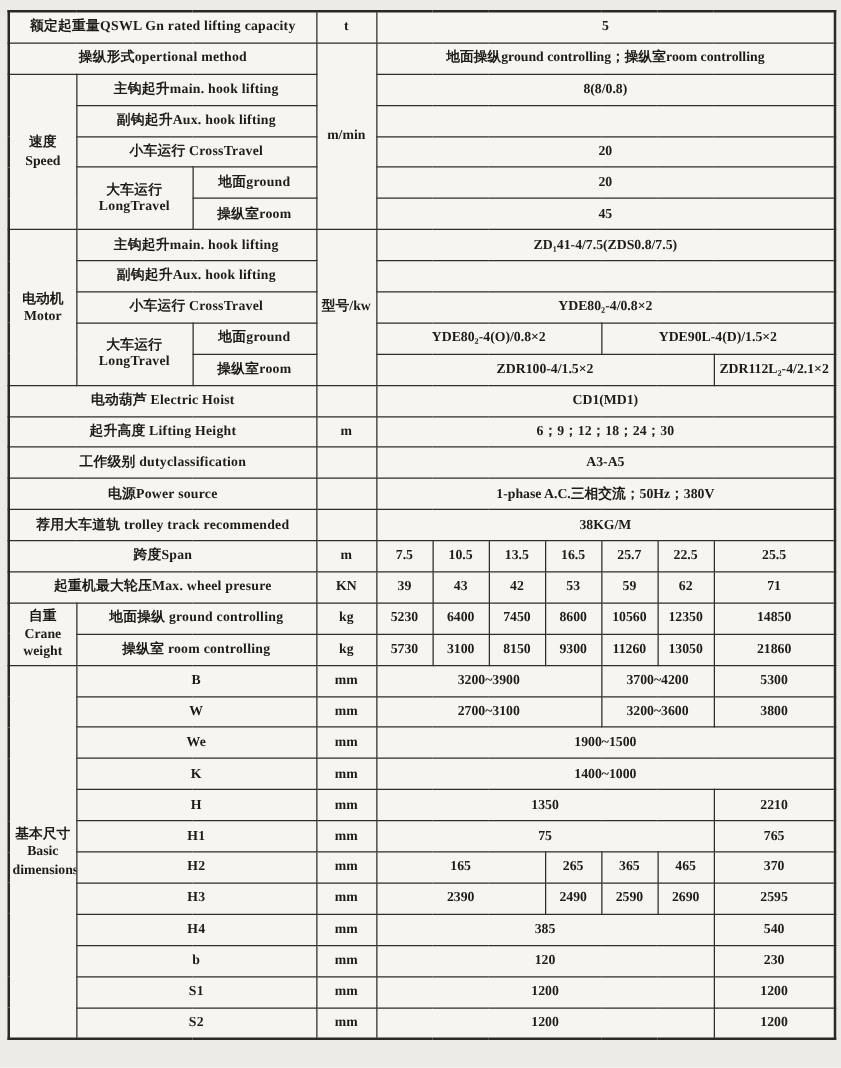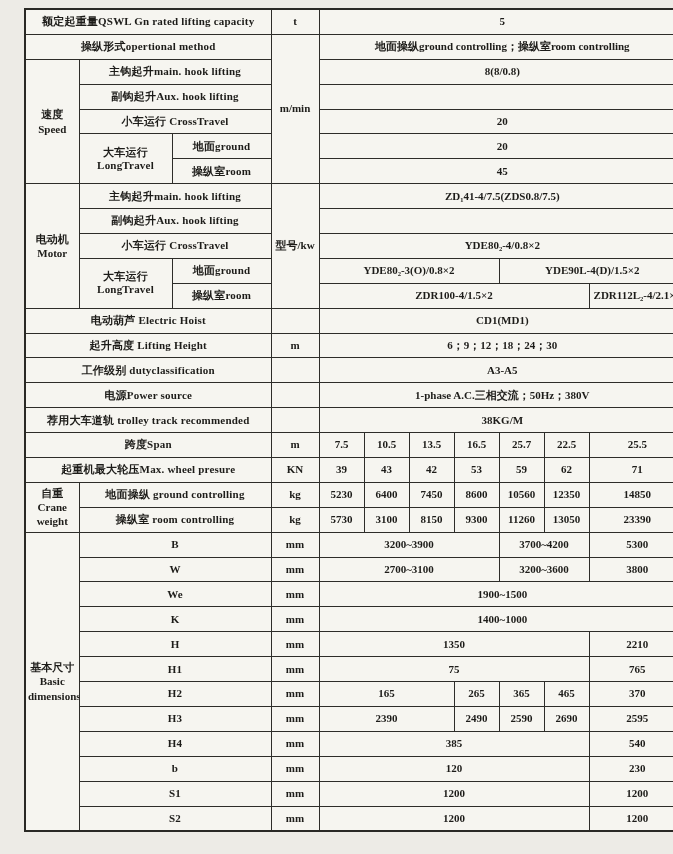--- a/index.html
+++ b/index.html
@@ -7,21 +7,21 @@
     padding: 0;
   }
   body {
     width: 673px;
     height: 854px;
     background: #edebe6;
     overflow: hidden;
     font-family: "Liberation Serif", "DejaVu Serif", serif;
   }
   .sheet {
-    padding: 8px 6px 0 24px;
+    padding: 8px 6px 0 6px;
   }
   table.spec {
     border-collapse: collapse;
     table-layout: fixed;
     width: 661px;
     border: 2px solid #2a2925;
     background: #f6f5f0;
   }
   table.spec td {
     border: 1px solid #2e2d29;
@@ -121,21 +121,21 @@
           <td class="value" colspan="7"></td>
         </tr>
         <tr>
           <td class="sub" colspan="2">小车运行 CrossTravel</td>
           <td class="value" colspan="7">YDE80₂-4/0.8×2</td>
         </tr>
         <tr>
           <td class="sub" rowspan="2">大车运行
 LongTravel</td>
           <td class="sub2">地面ground</td>
-          <td class="value" colspan="4">YDE80₂-3(O)/0.8×2</td>
+          <td class="value" colspan="4">YDE80₂-4(O)/0.8×2</td>
           <td class="value" colspan="3">YDE90L-4(D)/1.5×2</td>
         </tr>
         <tr>
           <td class="sub2">操纵室room</td>
           <td class="value" colspan="6">ZDR100-4/1.5×2</td>
           <td class="value">ZDR112L₂-4/2.1×2</td>
         </tr>
         <tr>
           <td class="label" colspan="3">电动葫芦 Electric Hoist</td>
           <td class="unit"></td>
@@ -199,21 +199,21 @@
         </tr>
         <tr>
           <td class="sub" colspan="2">操纵室 room controlling</td>
           <td class="unit">kg</td>
           <td class="value">5730</td>
           <td class="value">3100</td>
           <td class="value">8150</td>
           <td class="value">9300</td>
           <td class="value">11260</td>
           <td class="value">13050</td>
-          <td class="value">23390</td>
+          <td class="value">21860</td>
         </tr>
         <tr>
           <td class="glabel" rowspan="12">基本尺寸
 Basic
 dimensions</td>
           <td class="sub" colspan="2">B</td>
           <td class="unit">mm</td>
           <td class="value" colspan="4">3200~3900</td>
           <td class="value" colspan="2">3700~4200</td>
           <td class="value">5300</td>

